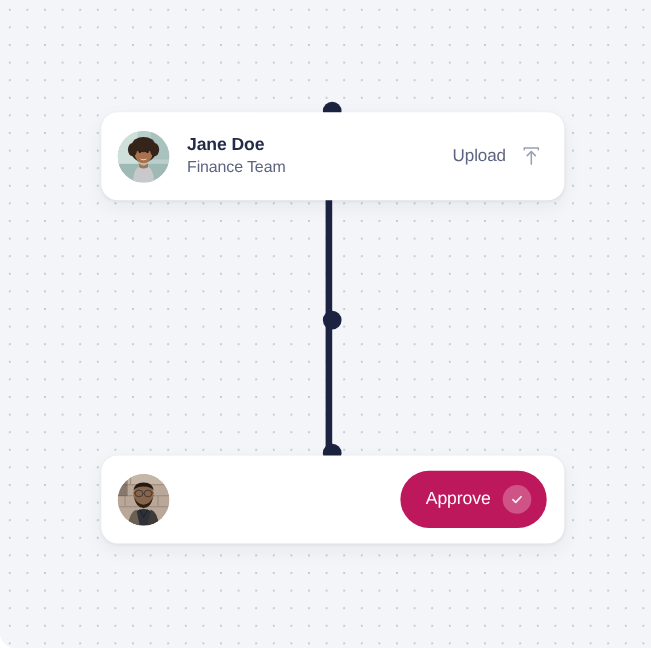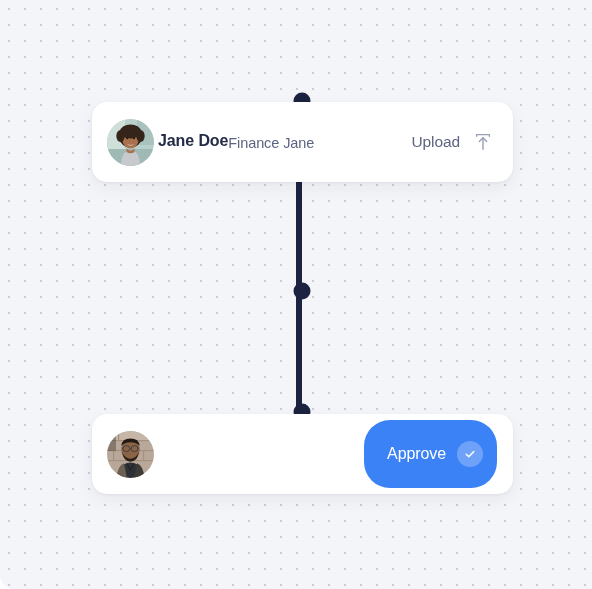--- a/index.html
+++ b/index.html
@@ -75,23 +75,23 @@
     height: 47px;
     min-width: 47px;
     border-radius: 50%;
     overflow: hidden;
     position: relative;
     background: #cfd4d8;
   }
   .avatar svg { display: block; width: 47px; height: 47px; }
 
   .person {
-    margin-left: 4px;
-    display: flex;
-    flex-direction: row;
+    margin-left: 16px;
+    display: flex;
+    flex-direction: column;
     line-height: 1.15;
   }
   .person .name {
     font-size: 16px;
     font-weight: 700;
     color: #232b47;
     letter-spacing: -0.1px;
   }
   .person .role {
     font-size: 14.5px;
@@ -117,24 +117,24 @@
     color: #5d6480;
     letter-spacing: -0.1px;
   }
   .upload-icon { width: 20px; height: 20px; display: block; }
 
   
   .approve-btn {
     display: flex;
     align-items: center;
     gap: 11px;
-    background: #3b82f6;
+    background: #be185d;
     border: none;
     border-radius: 26px;
-    height: 68px;
+    height: 52px;
     padding: 0 14px 0 23px;
     cursor: pointer;
     font-family: inherit;
   }
   .approve-btn .label {
     font-size: 16px;
     color: #ffffff;
     letter-spacing: -0.1px;
   }
   .check-badge {
@@ -181,21 +181,21 @@
           <ellipse cx="20.2" cy="19.2" rx="1.15" ry="1.05" fill="#2b1a12"></ellipse>
           <ellipse cx="27.0" cy="19.2" rx="1.15" ry="1.05" fill="#2b1a12"></ellipse>
           <path d="M20 25.2 Q23.5 28 27 25.2 Q23.5 26.6 20 25.2 Z" fill="#f7f2ee"></path>
           <path d="M14 47 Q14 32 23.5 31 Q33 32 33 47 Z" fill="#c8c9cd"></path>
           <path d="M19.5 29.5 Q23.5 33.5 27.5 29.5 L27.5 33 Q23.5 35.5 19.5 33 Z" fill="#a9714e"></path>
         </g>
       </svg>
     </div>
     <div class="person">
       <span class="name">Jane Doe</span>
-      <span class="role">Finance Jane</span>
+      <span class="role">Finance Team</span>
     </div>
     <div class="spacer"></div>
     <div class="upload-action">
       <span class="label">Upload</span>
       <span>
         <svg class="upload-icon" viewBox="0 0 20 20" fill="none" stroke="#9aa0b4" stroke-width="1.4" stroke-linecap="round" stroke-linejoin="round">
           <path d="M3.6 4.2 L3.6 2.6 L16.4 2.6 L16.4 4.2"></path>
           <path d="M10 17.2 L10 6.0"></path>
           <path d="M6.3 9.5 L10 5.8 L13.7 9.5"></path>
         </svg>

